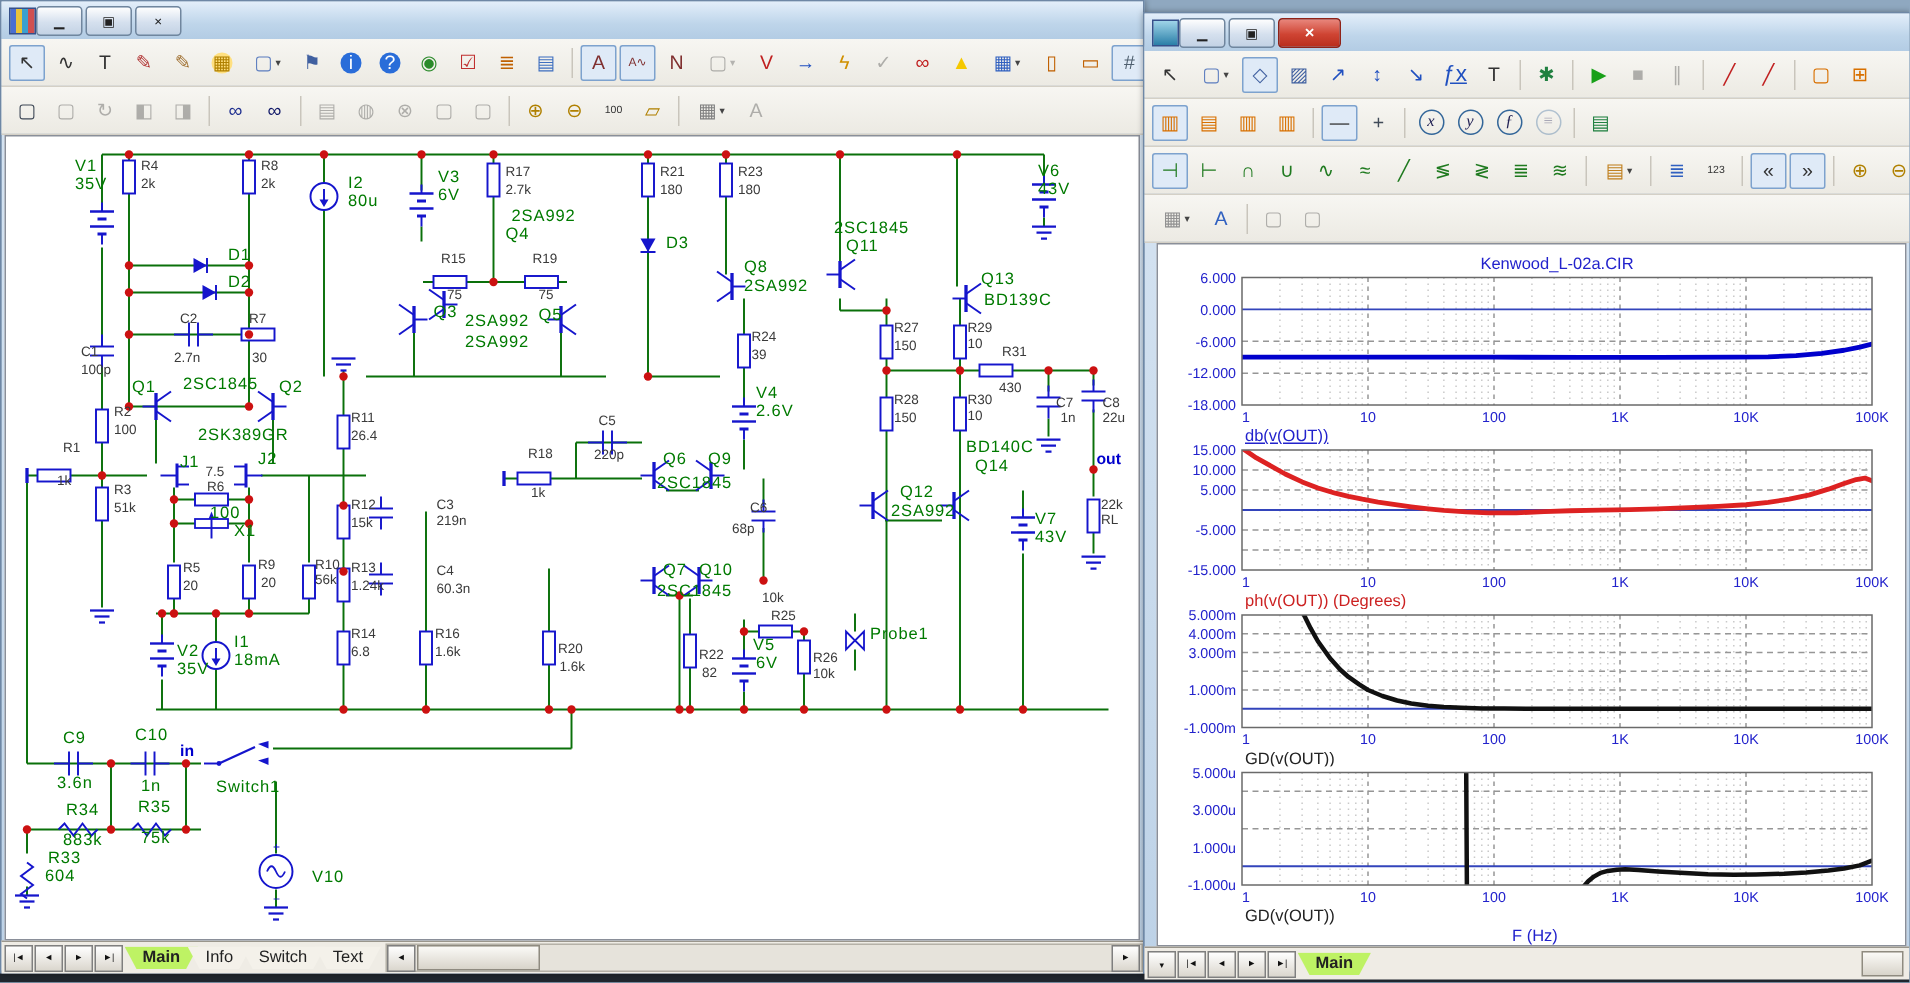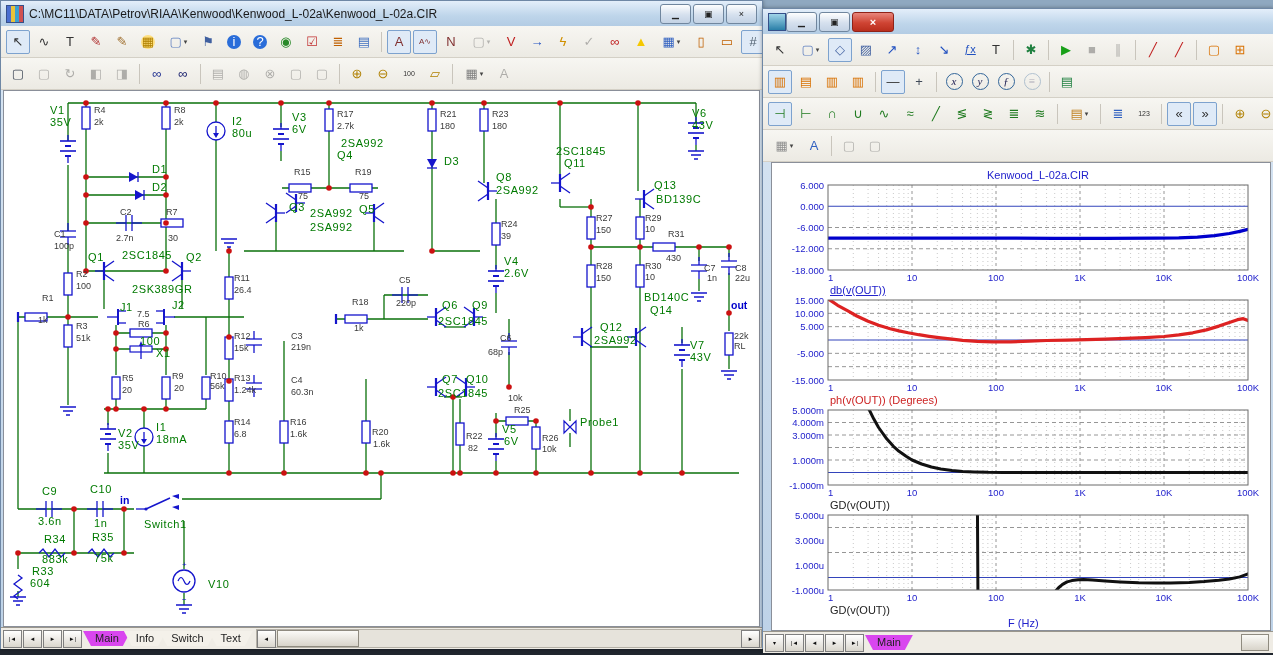--- a/index.html
+++ b/index.html
@@ -23,36 +23,35 @@
   .tbtn.disabled{opacity:.35;}
   .tbtn.drop{width:30px;}
   .dropcaret{font-size:7px;color:#444;margin-left:1px;}
   .tb-sep{width:1px;height:20px;background:#c9c5bc;margin:0 4px;flex:none;}
   .round .glyph{border:1.5px solid #336699;border-radius:50%;width:15px;height:15px;font-family:"Liberation Serif",serif;font-style:italic;font-size:11px;color:#225;}
   .canvas-area{margin:0 2px;background:#fff;border:1px solid #8a8f99;position:relative;overflow:hidden;}
   #schem-canvas{height:535px;}
   .tabbar{height:21px;display:flex;align-items:center;background:#efece5;border-top:1px solid #9a968c;padding-left:2px;font-size:11px;}
   .navbtn{width:17px;height:16px;border:1px solid #7f7f7f;background:linear-gradient(#ffffff,#dad6cd);display:inline-flex;align-items:center;justify-content:center;font-size:6px;color:#111;margin-right:1px;flex:none;}
   .tab{padding:1px 12px 2px;margin-right:-7px;background:#f4f1ea;clip-path:polygon(0 0,100% 0,calc(100% - 8px) 100%,8px 100%);color:#222;flex:none;}
-  .tab.active{background:#d946ef;font-weight:normal;}
+  .tab.active{background:#bef264;font-weight:bold;}
   .hscroll{flex:1;display:flex;align-items:center;height:17px;margin-left:10px;background:#e6e3db;border:1px solid #b5b1a7;}
   .hthumb{height:15px;background:linear-gradient(#fbfaf7,#d8d4ca);border:1px solid #8f8b80;}
   .htrack{flex:1;}
   .chart-panel{background:#fff;border:1px solid #8a8f99;margin:0 2px 0 8px;padding:4px 6px 0 6px;overflow:hidden;}
   text{font-family:"Liberation Sans",sans-serif;}
 </style>
 </head>
 <body>
 
 <div class="taskbar-strip"></div>
 
 <div class="win" id="win-left">
   <div class="titlebar">
     <span class="doc-ico"></span>
-    <span class="title">C:\MC11\DATA\Petrov\RIAA\Kenwood\Kenwood_L-02a\Kenwood_L-02a.CIR</span>
     <span class="winbtns">
       <span class="wbtn">▁</span>
       <span class="wbtn">▣</span>
       <span class="wbtn">×</span>
     </span>
   </div>
   <div class="toolbar">
       <span class="tbtn pressed">
         <span class="glyph">↖</span>
       </span>
@@ -776,21 +775,21 @@
       <span class="tbtn">
         <span class="glyph" style="color: rgb(32, 80, 192);">↗</span>
       </span>
       <span class="tbtn">
         <span class="glyph" style="color: rgb(32, 80, 192);">↕</span>
       </span>
       <span class="tbtn">
         <span class="glyph" style="color: rgb(32, 80, 192);">↘</span>
       </span>
       <span class="tbtn">
-        <span class="glyph" style="color: rgb(32, 80, 192); font-size: 11px; text-decoration: underline;">ƒx</span>
+        <span class="glyph" style="color: rgb(32, 80, 192); font-size: 15px; text-decoration: underline;">ƒx</span>
       </span>
       <span class="tbtn">
         <span class="glyph">T</span>
       </span>
       <span class="tb-sep"></span>
       <span class="tbtn">
         <span class="glyph" style="color: rgb(32, 128, 64);">✱</span>
       </span>
       <span class="tb-sep"></span>
       <span class="tbtn">

